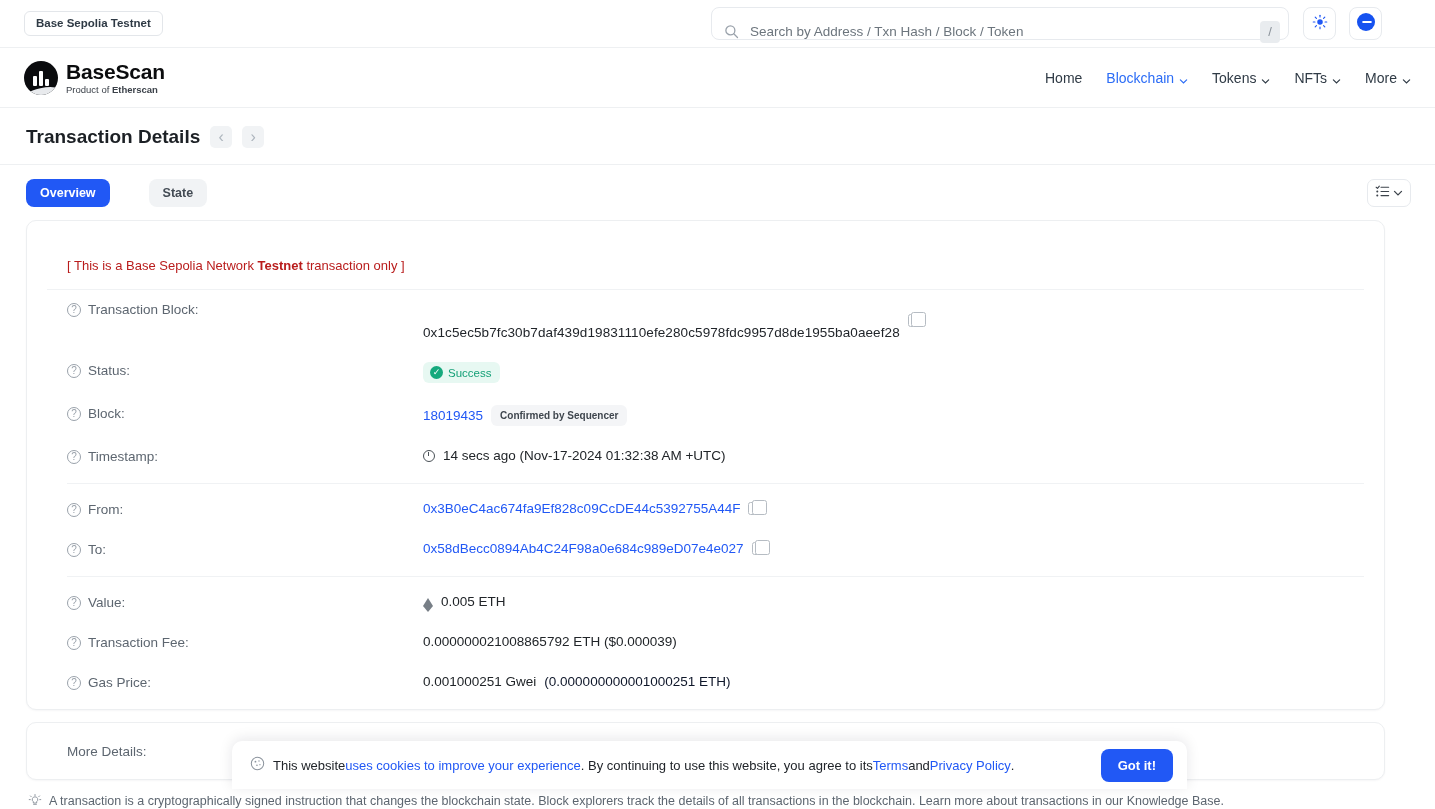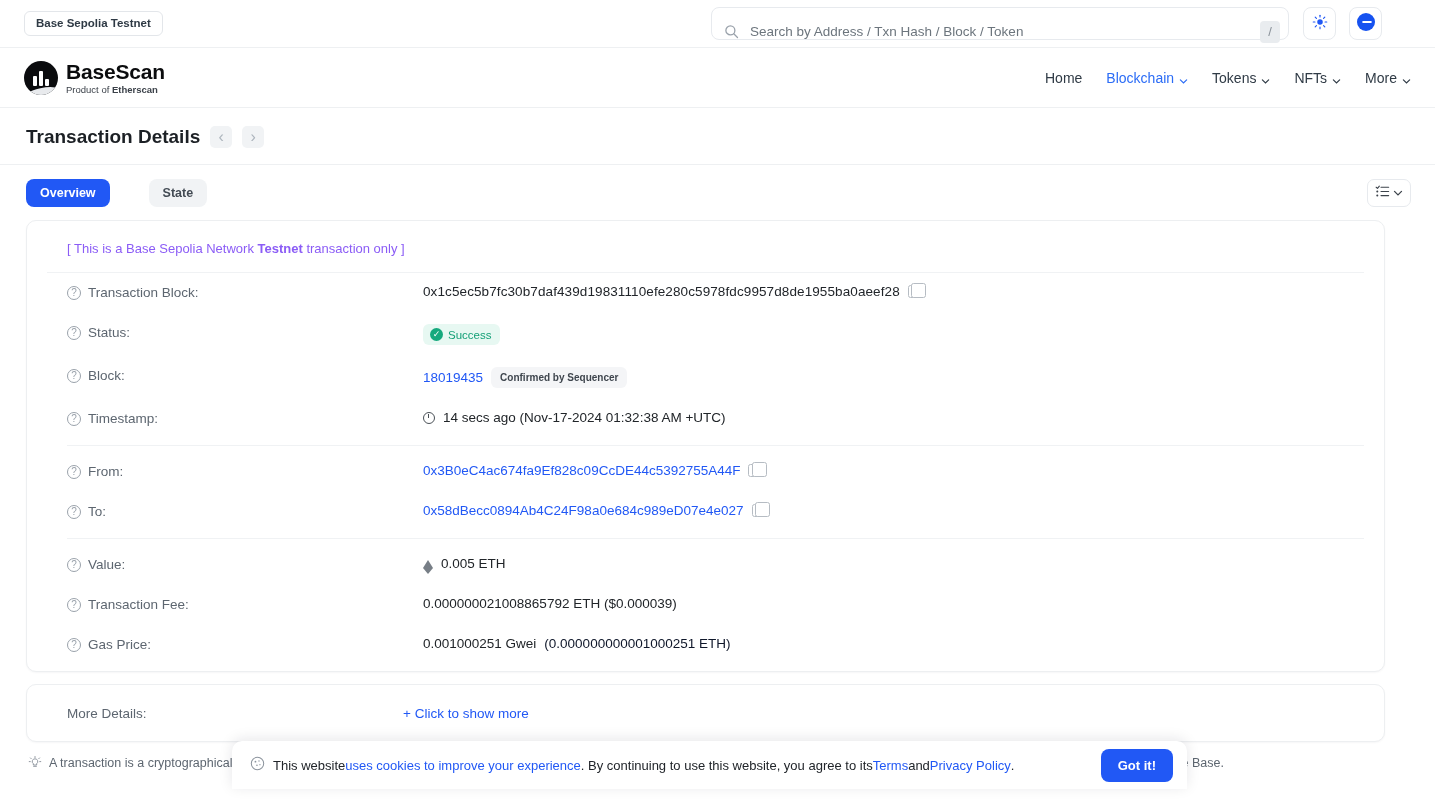--- a/index.html
+++ b/index.html
@@ -173,23 +173,24 @@
   .card {
     margin: 13px 50px 0 26px;
     border: 1px solid #edeff1;
     border-radius: 10px;
     background: #fff;
     box-shadow: 0 1px 2px rgba(16,24,40,.04);
     padding: 18px 20px 6px 20px;
   }
   .testnet-note {
     font-size: 13px;
-    color: #8b5cf6;
+    color: #b91c1c;
     padding: 2px 0 16px 20px;
     border-bottom: 1px solid #f0f2f4;
+    margin-top: 17px;
   }
   .testnet-note b { font-weight: bold; }
   .row {
     display: flex;
     align-items: flex-start;
     padding: 11px 0 11px 20px;
     font-size: 13.5px;
     min-height: 40px;
   }
   .row .label {
@@ -203,21 +204,21 @@
     width: 14px; height: 14px; flex: 0 0 14px;
     border: 1px solid #9aa2ab;
     border-radius: 50%;
     color: #9aa2ab;
     font-size: 10px;
     line-height: 12px;
     text-align: center;
     cursor: pointer;
   }
   .row .val { flex: 1 1 auto; color: #212529; display: flex; align-items: center; gap: 8px; flex-wrap: wrap; }
-  .hash-text { color: #21252a; font-size: 13.5px; letter-spacing: .1px; }
+  .hash-text { color: #21252a; font-size: 13.5px; letter-spacing: .1px; margin-top: 24px; }
   .link-blue { color: #2158f5; }
   .copy {
     width: 13px; height: 13px;
     border: 1.2px solid #b6bcc3;
     border-radius: 2.5px;
     position: relative;
     cursor: pointer;
     flex: 0 0 auto;
   }
   .copy:after {

